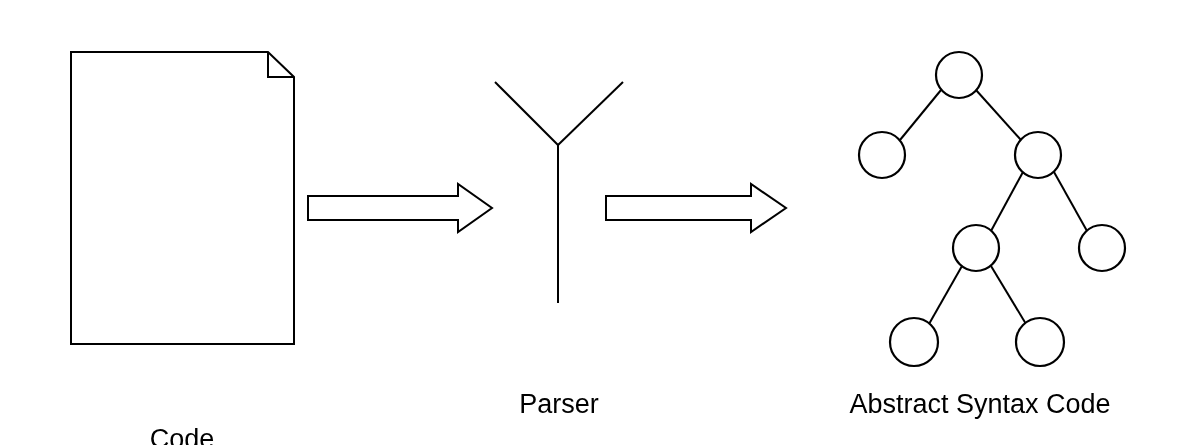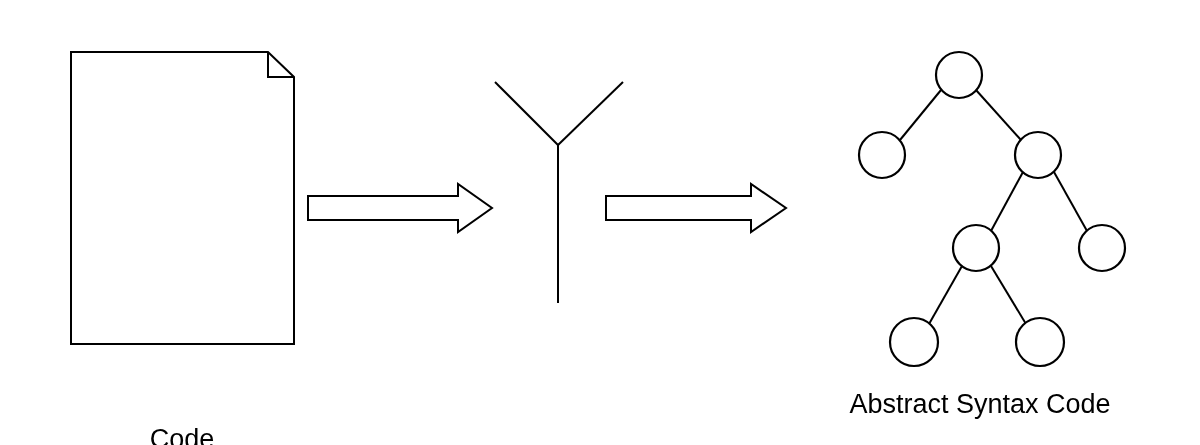--- a/index.html
+++ b/index.html
@@ -108,16 +108,17 @@
         <circle class="node-circle" cx="1102" cy="248" r="23"></circle>
         <circle class="node-circle" cx="914" cy="342" r="24"></circle>
         <circle class="node-circle" cx="1040" cy="342" r="24"></circle>
       </g>
 
     </g>
   </svg>
 
   <div class="caption" id="caption-code">Code</div>
 
+  <div class="caption" id="caption-parser">Parser</div>
 
   <div class="caption" id="caption-ast">Abstract Syntax Code</div>
 
 </div>
 
 </body></html>

